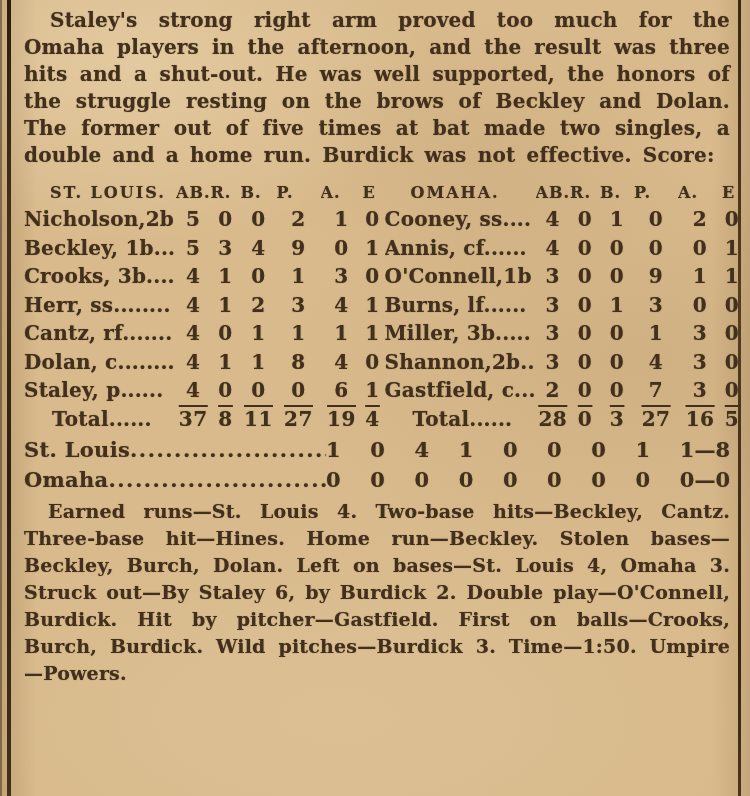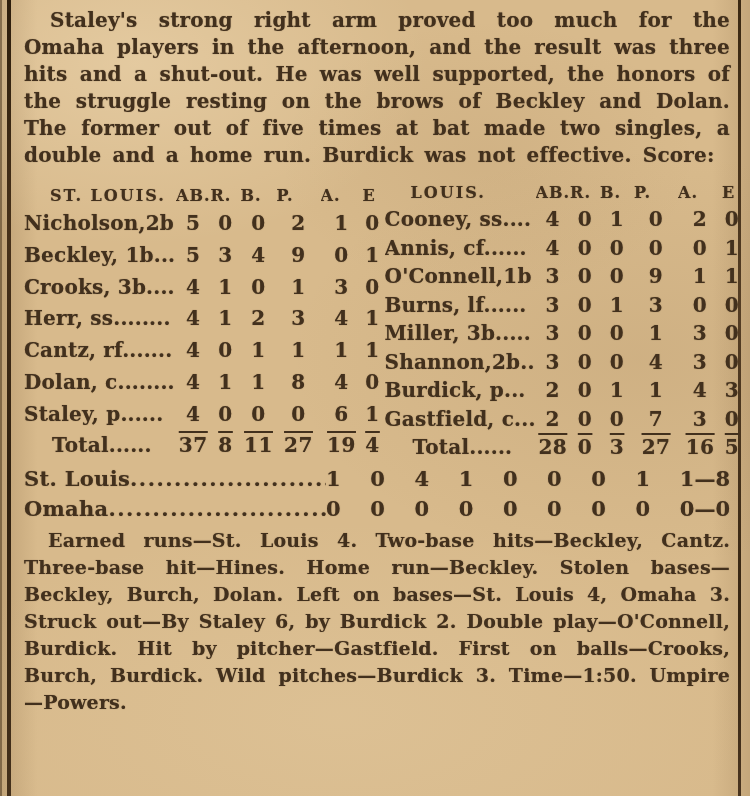--- a/index.html
+++ b/index.html
@@ -236,21 +236,21 @@
           <col style="width:148px">
             <col style="width:30px">
             <col style="width:30px">
           <col style="width:34px">
             <col style="width:44px">
             <col style="width:44px">
             <col style="width:20px">
         </colgroup>
         <tbody>
             <tr>
-          <th class="team">LOUIS.</th>
+          <th class="team">OMAHA.</th>
           <th>AB.</th>
           <th>R.</th>
           <th>B.</th>
           <th>P.</th>
           <th>A.</th>
           <th>E</th>
         </tr>
         <tr>
           <td class="name">Cooney, ss....</td>
           <td>4</td>
@@ -297,29 +297,20 @@
           <td>0</td>
         </tr>
         <tr>
           <td class="name">Shannon,2b..</td>
           <td>3</td>
           <td>0</td>
           <td>0</td>
           <td>4</td>
           <td>3</td>
           <td>0</td>
-        </tr>
-        <tr>
-          <td class="name">Burdick, p...</td>
-          <td>2</td>
-          <td>0</td>
-          <td>1</td>
-          <td>1</td>
-          <td>4</td>
-          <td>3</td>
         </tr>
         <tr>
           <td class="name">Gastfield, c...</td>
           <td>2</td>
           <td>0</td>
           <td>0</td>
           <td>7</td>
           <td>3</td>
           <td>0</td>
         </tr>

